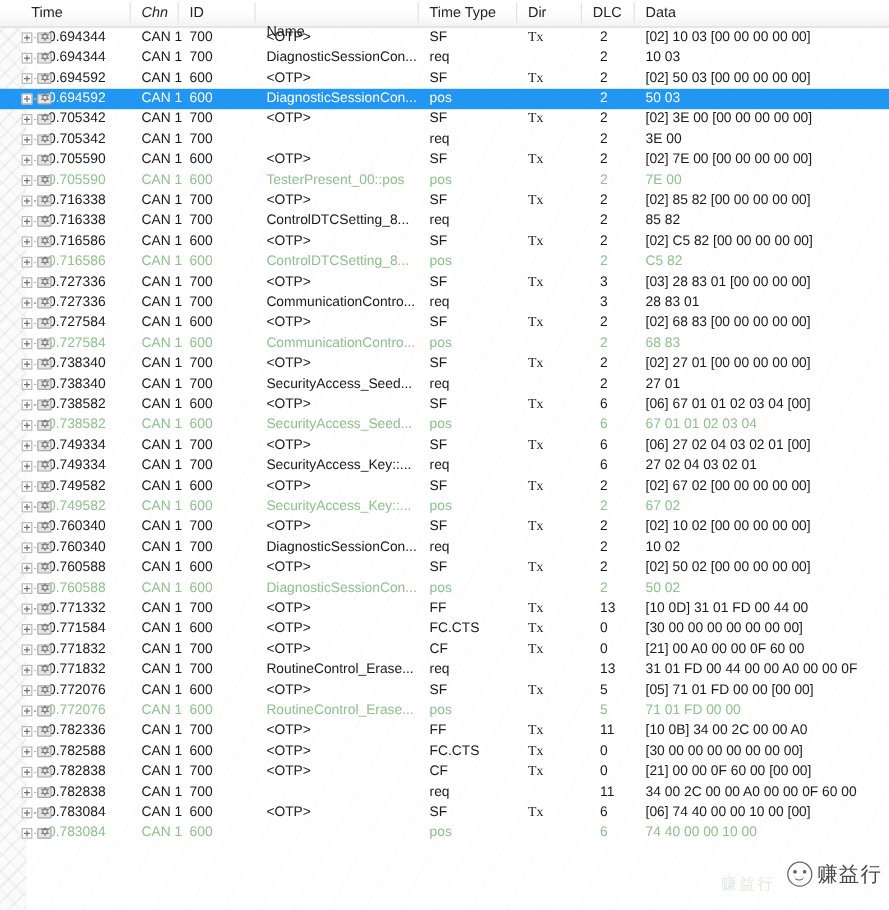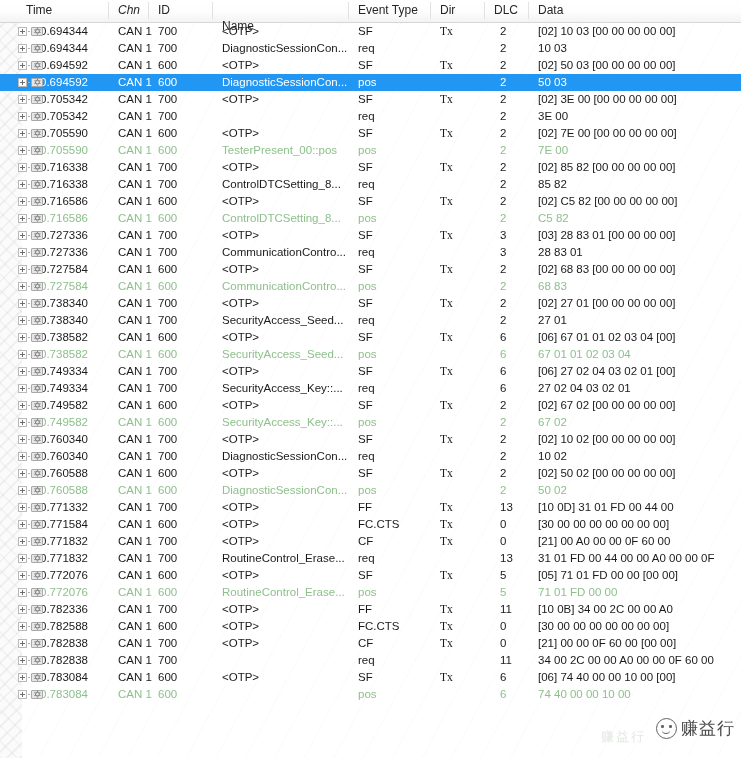--- a/index.html
+++ b/index.html
@@ -133,21 +133,21 @@
   <div class="gutter-texture"></div>
 
   <div class="header-row" id="header-row">
       <div class="hcell" style="left: 14px; margin-left: 12px;">Time</div>
       <div class="hcell" style="left: 118px; font-style: italic;">Chn</div>
       <div class="hsep" style="left: 108px;"></div>
       <div class="hcell" style="left: 158px;">ID</div>
       <div class="hsep" style="left: 148px;"></div>
       <div class="hcell" style="left: 222px; margin-top: 16px;">Name</div>
       <div class="hsep" style="left: 212px;"></div>
-      <div class="hcell" style="left: 358px;">Event Type</div>
+      <div class="hcell" style="left: 358px;">Time Type</div>
       <div class="hsep" style="left: 348px;"></div>
       <div class="hcell" style="left: 440px;">Dir</div>
       <div class="hsep" style="left: 430px;"></div>
       <div class="hcell" style="left: 494px;">DLC</div>
       <div class="hsep" style="left: 484px;"></div>
       <div class="hcell" style="left: 538px;">Data</div>
       <div class="hsep" style="left: 528px;"></div>
     </div>
 
   <div class="rows" id="rows">

